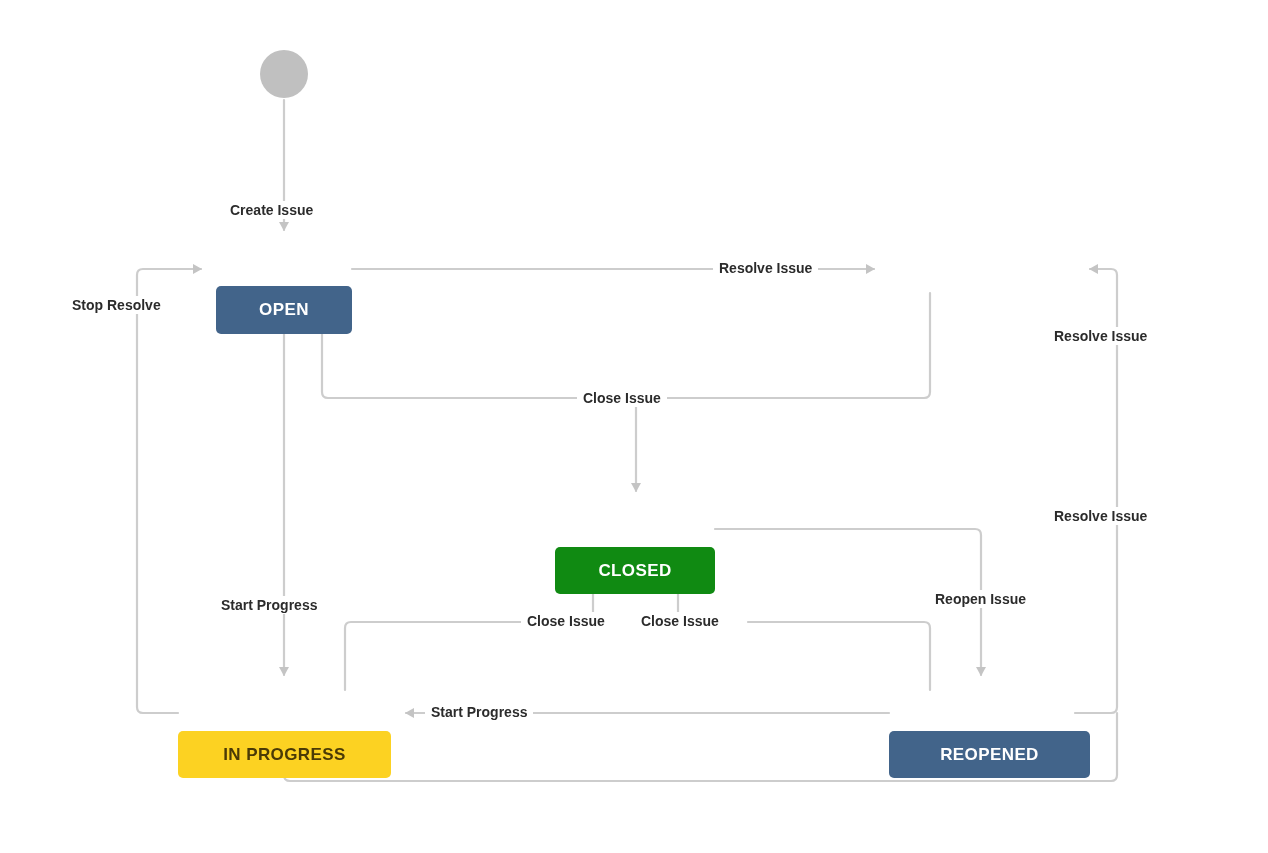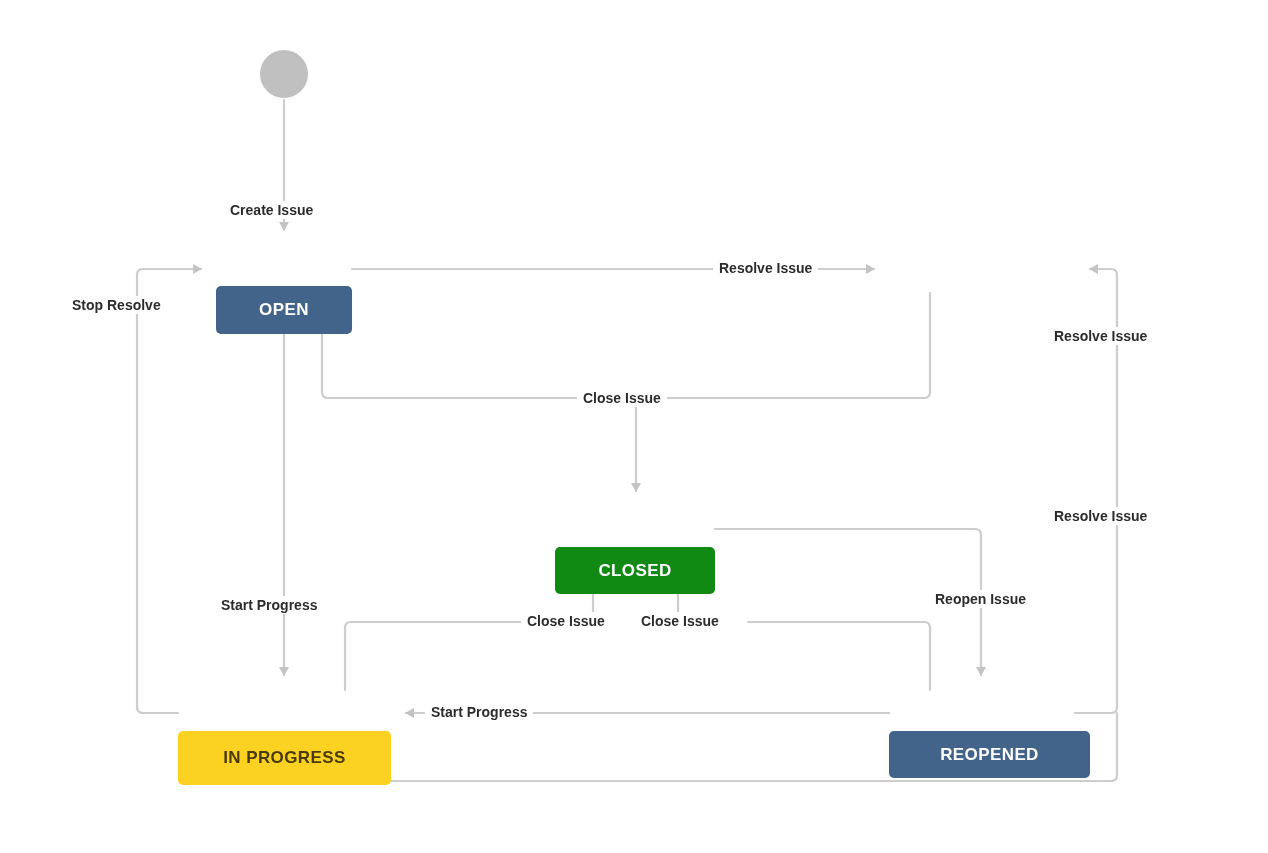--- a/index.html
+++ b/index.html
@@ -122,21 +122,21 @@
 
   <div class="node node-open" style="left:216px; top:245px; width:136px; height:48px;">
     <span>OPEN</span>
   </div>
 
 
   <div class="node node-closed" style="left:555px; top:506px; width:160px; height:47px;">
     <span>CLOSED</span>
   </div>
 
-  <div class="node node-inprogress" style="left:178px; top:690px; width:213px; height:54px;">
+  <div class="node node-inprogress" style="left:178px; top:690px; width:213px; height:47px;">
     <span>IN PROGRESS</span>
   </div>
 
   <div class="node node-reopened" style="left:889px; top:690px; width:201px; height:47px;">
     <span>REOPENED</span>
   </div>
 
   <div class="edge-label" style="left:224px; top:201px;">Create Issue</div>
 
   <div class="edge-label" style="left:66px; top:296px;">Stop Resolve</div>

